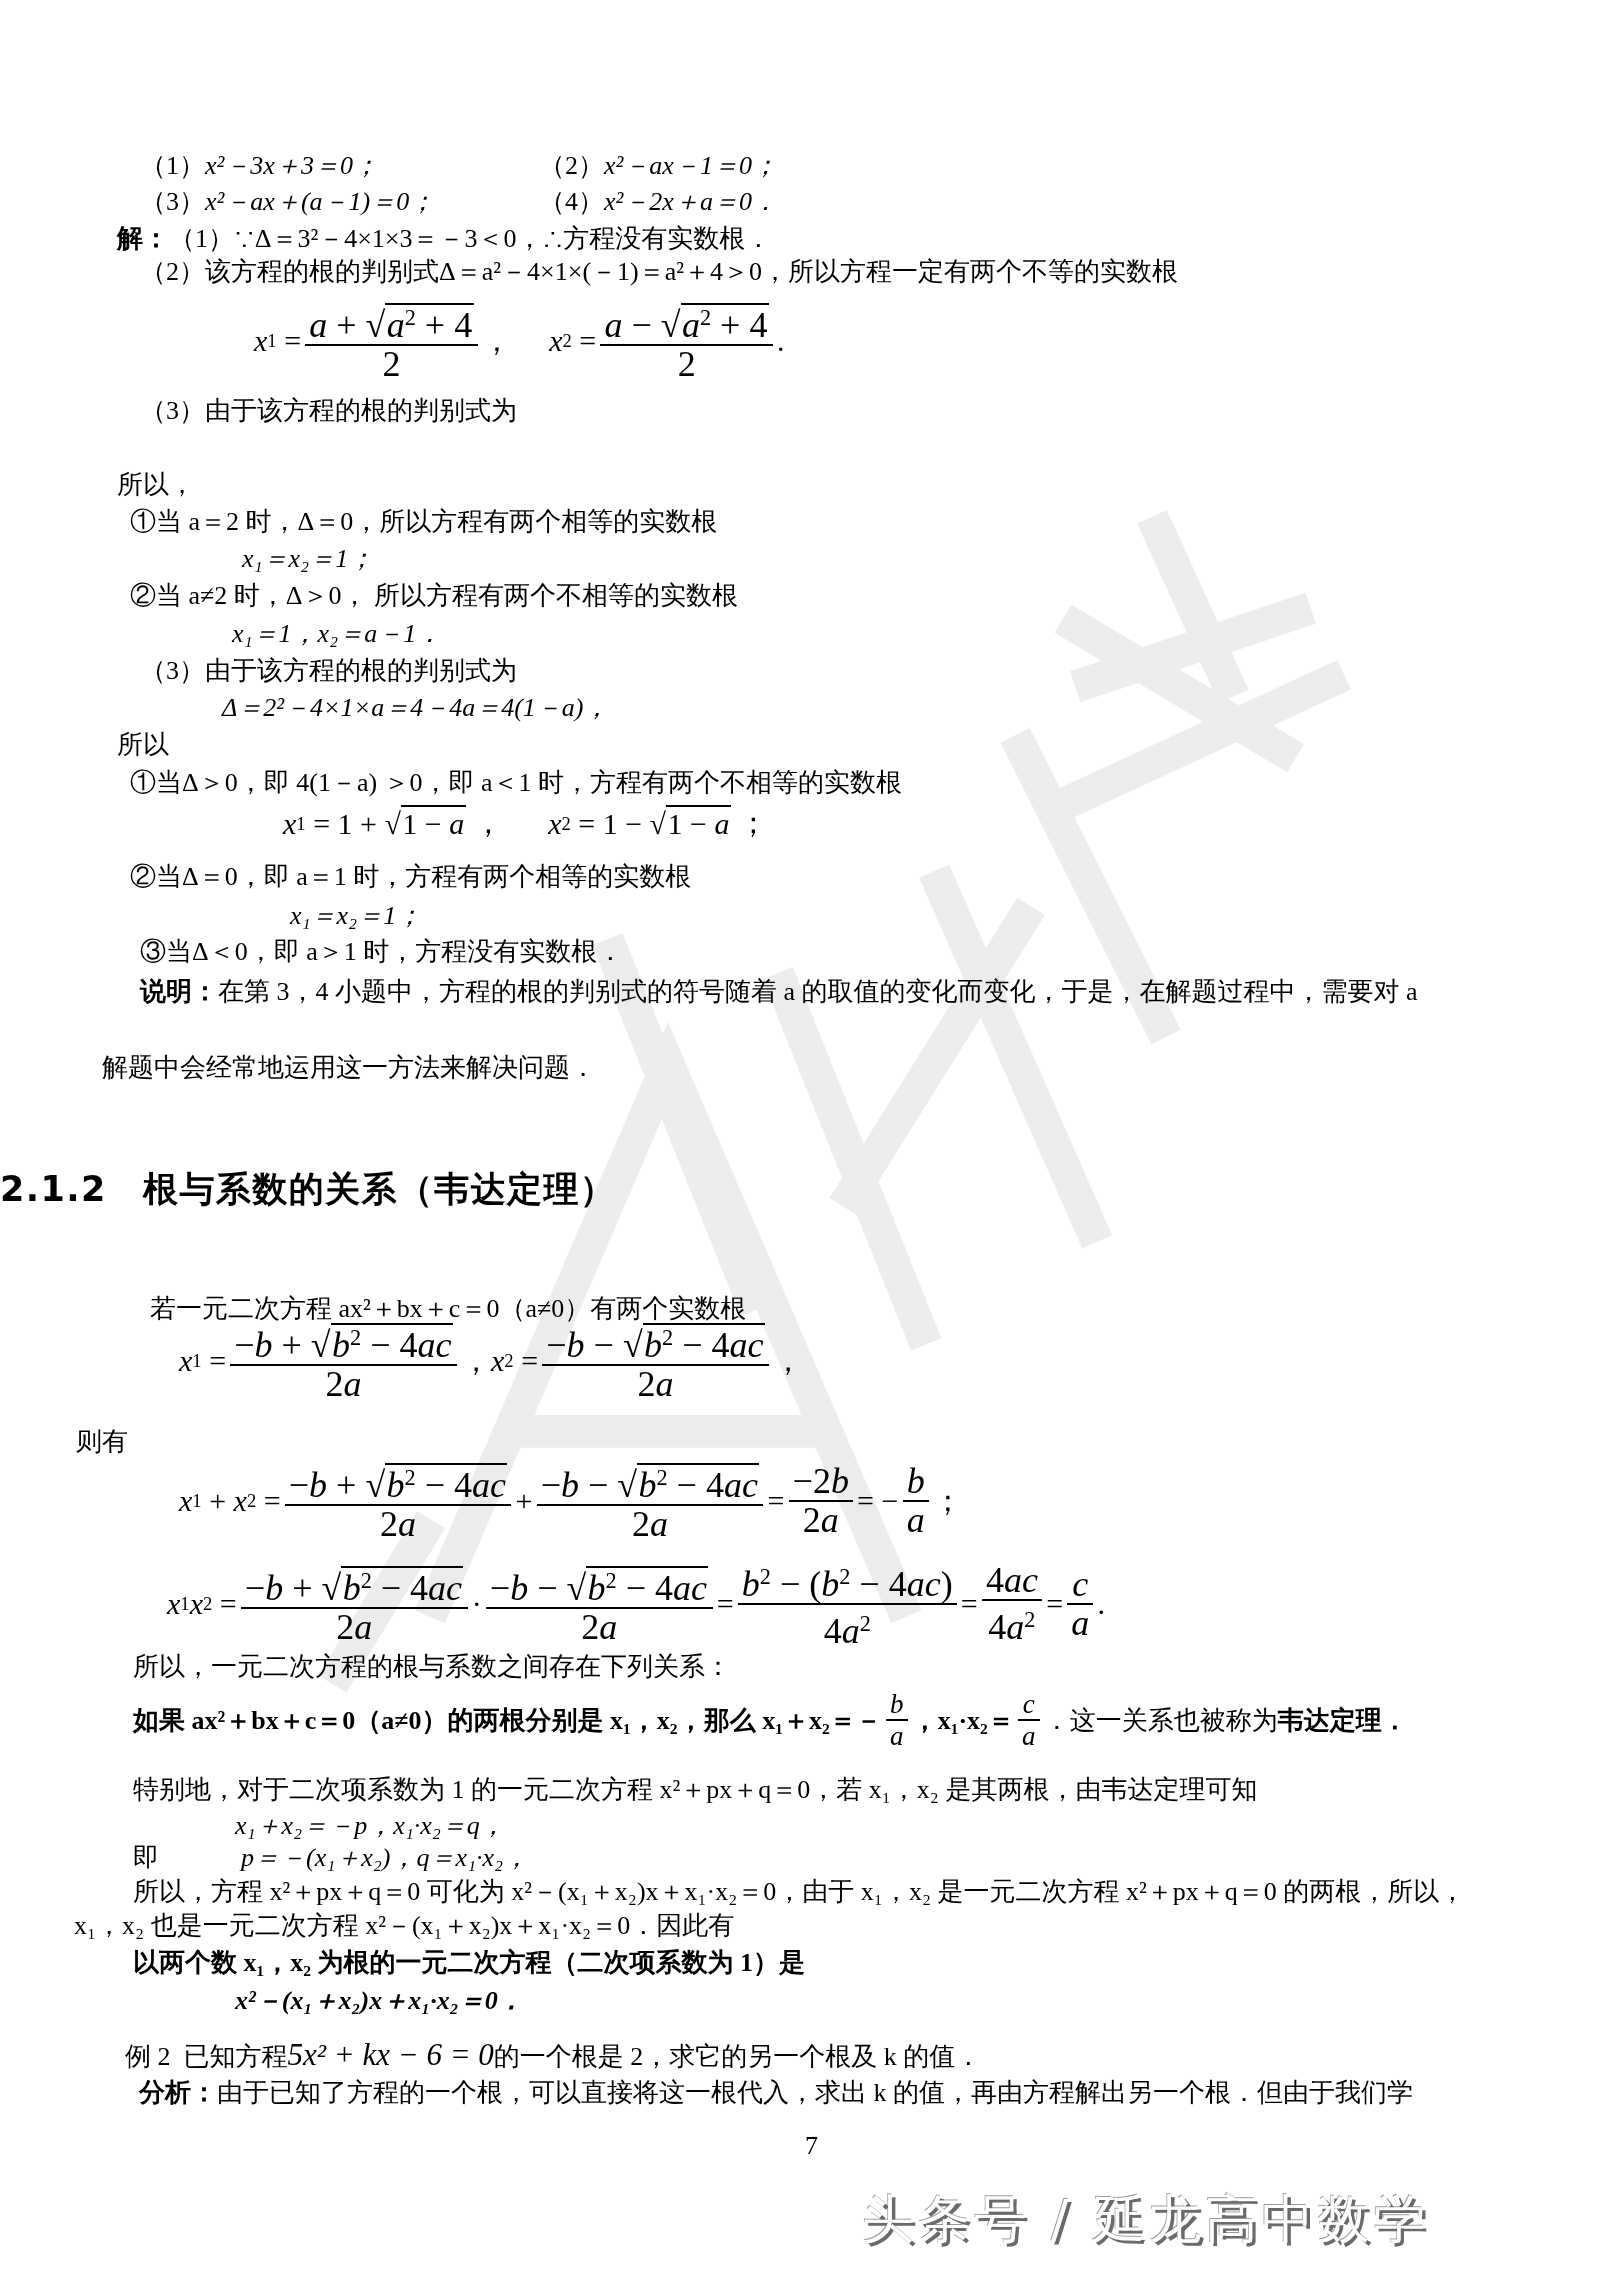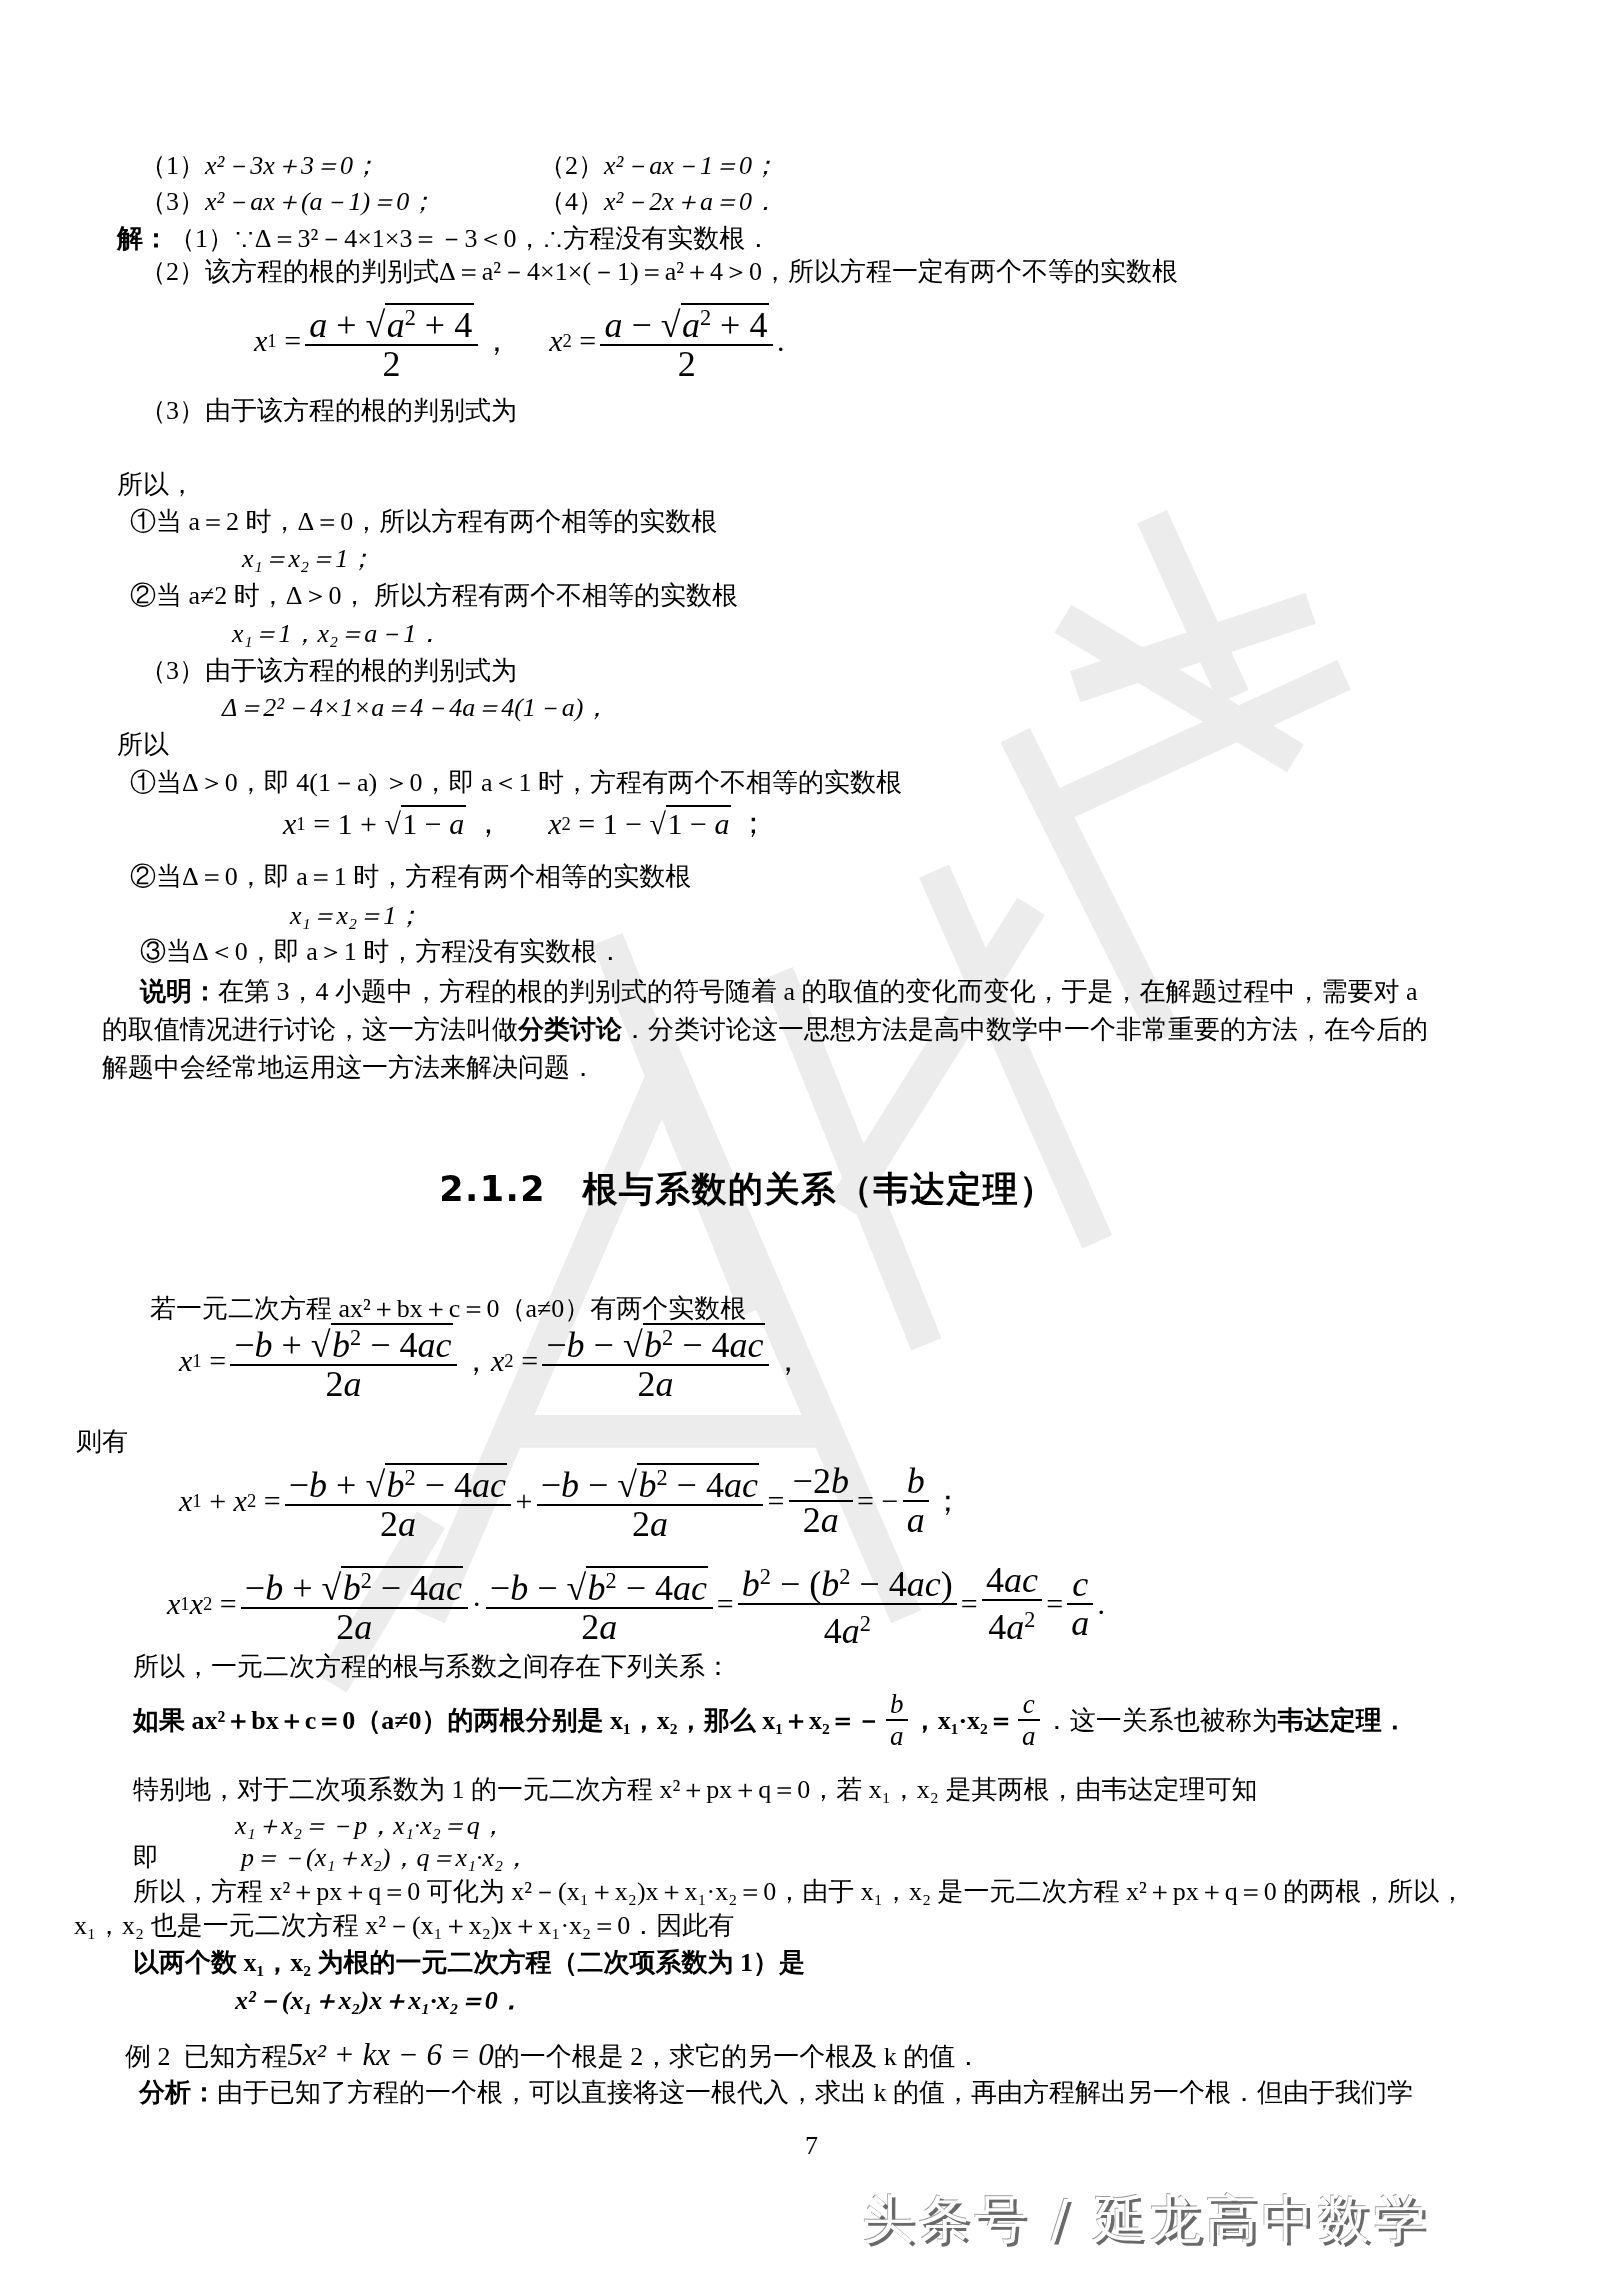--- a/index.html
+++ b/index.html
@@ -14,21 +14,21 @@
   sup { font-size: 0.62em; vertical-align: 0.55em; }
   .frac { display: inline-flex; flex-direction: column; align-items: center; vertical-align: middle; margin: 0 4.1px; font-size: 36px; }
   .frac .num { padding: 0 4.1px; line-height: 37px; }
   .frac .bar { border-top: 2px solid #000; width: 100%; }
   .frac .den { padding: 0 4.1px; line-height: 37px; }
   .frac.sm { font-size: 27px; }
   .frac.sm .num, .frac.sm .den { line-height: 30px; }
   .sqrt { display: inline-block; }
   .sqrt .rad { border-top: 2px solid #000; padding: 0 1.4px; }
   .eqline { position: absolute; font-size: 30px; white-space: nowrap; display: flex; align-items: center; }
-  .title { position: absolute; left: 0; width: 1495px; text-align: center; top: 1166px; font-size: 35px; font-weight: bold;
+  .title { position: absolute; left: 0; width: 1495px; top: 1166px; font-size: 35px; font-weight: bold;
            font-family: "DejaVu Sans", "Liberation Sans", sans-serif; letter-spacing: 1.4px; }
   .pageno { position: absolute; left: 0; width: 1623px; top: 2131px; text-align: center; font-size: 26px; }
   .brand { position: absolute; left: 862px; top: 2185px; font-size: 52px; color: #ffffff;
            font-family: "DejaVu Sans", "Liberation Sans", sans-serif; letter-spacing: 4.1px;
            text-shadow: 3.4px 3.4px 0 #6a6a6a, -0.7px -0.7px 0 #9a9a9a; }
 </style>
 </head>
 <body>
 
 <div class="page">
@@ -101,23 +101,20 @@
     &nbsp;&nbsp;&nbsp;&nbsp;&nbsp;<span class="it">x</span><sub>2</sub>&nbsp;= 1 − √<span class="sqrt"><span class="rad">1 − <i>a</i></span></span>&nbsp;；
   </div>
 
   <div class="ln" style="left:130px; top:860px;">②当Δ＝0，即 a＝1 时，方程有两个相等的实数根</div>
   <div class="ln it" style="left:290px; top:899px;">x₁＝x₂＝1；</div>
   <div class="ln" style="left:140px; top:935px;">③当Δ＜0，即 a＞1 时，方程没有实数根．</div>
 
   <div class="ln" style="left:140px; top:975px;">
     <span class="b">说明：</span><span>在第 3，4 小题中，方程的根的判别式的符号随着 a 的取值的变化而变化，于是，在解题过程中，需要对 a</span>
   </div>
-  <div class="ln" style="left:102px; top:1013px;">
-    <span>的取值情况进行讨论，这一方法叫做</span><span class="b">分类讨论</span><span>．分类讨论这一思想方法是高中数学中一个非常重要的方法，在今后的</span>
-  </div>
   <div class="ln" style="left:102px; top:1051px;">解题中会经常地运用这一方法来解决问题．</div>
 
   <div class="title">2.1.2　根与系数的关系（韦达定理）</div>
 
   <div class="ln" style="left:150px; top:1285px;margin-top:7px;">若一元二次方程 ax²＋bx＋c＝0（a≠0）有两个实数根</div>
 
   <div class="eqline" style="left:179px; top:1319px;">
     <span class="it">x</span><sub>1</sub>&nbsp;=
     <span class="frac">
         <span class="num">−<i>b</i> + √<span class="sqrt"><span class="rad"><i>b</i><sup>2</sup> − 4<i>ac</i></span></span></span>

